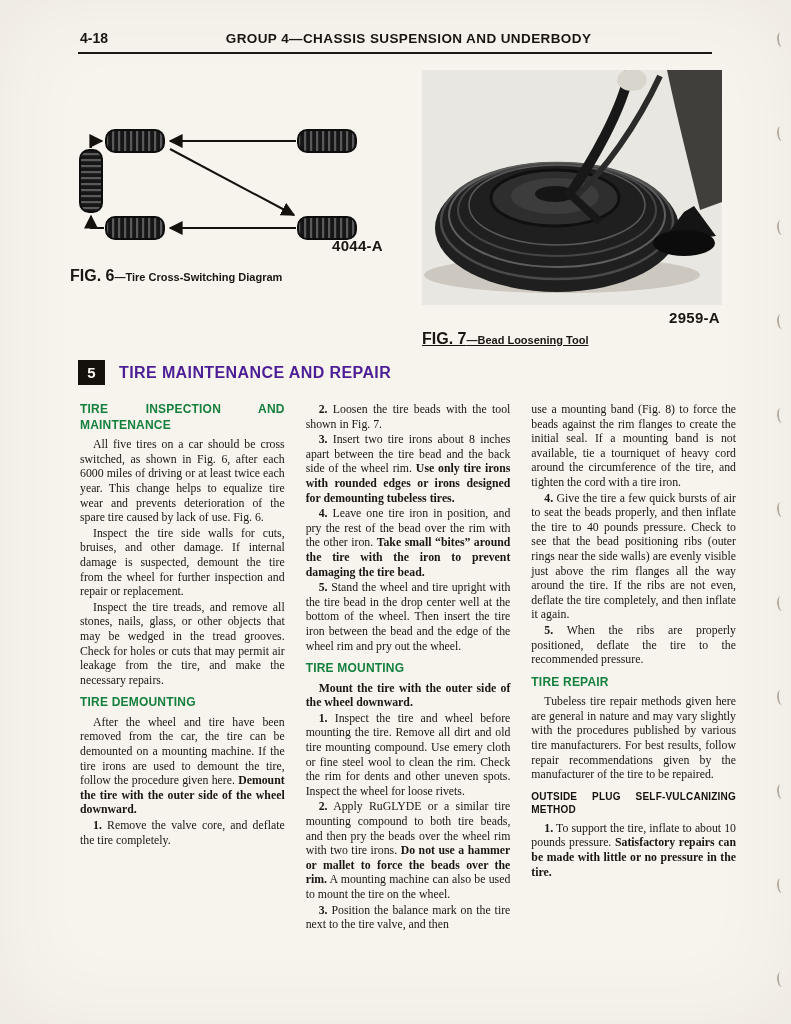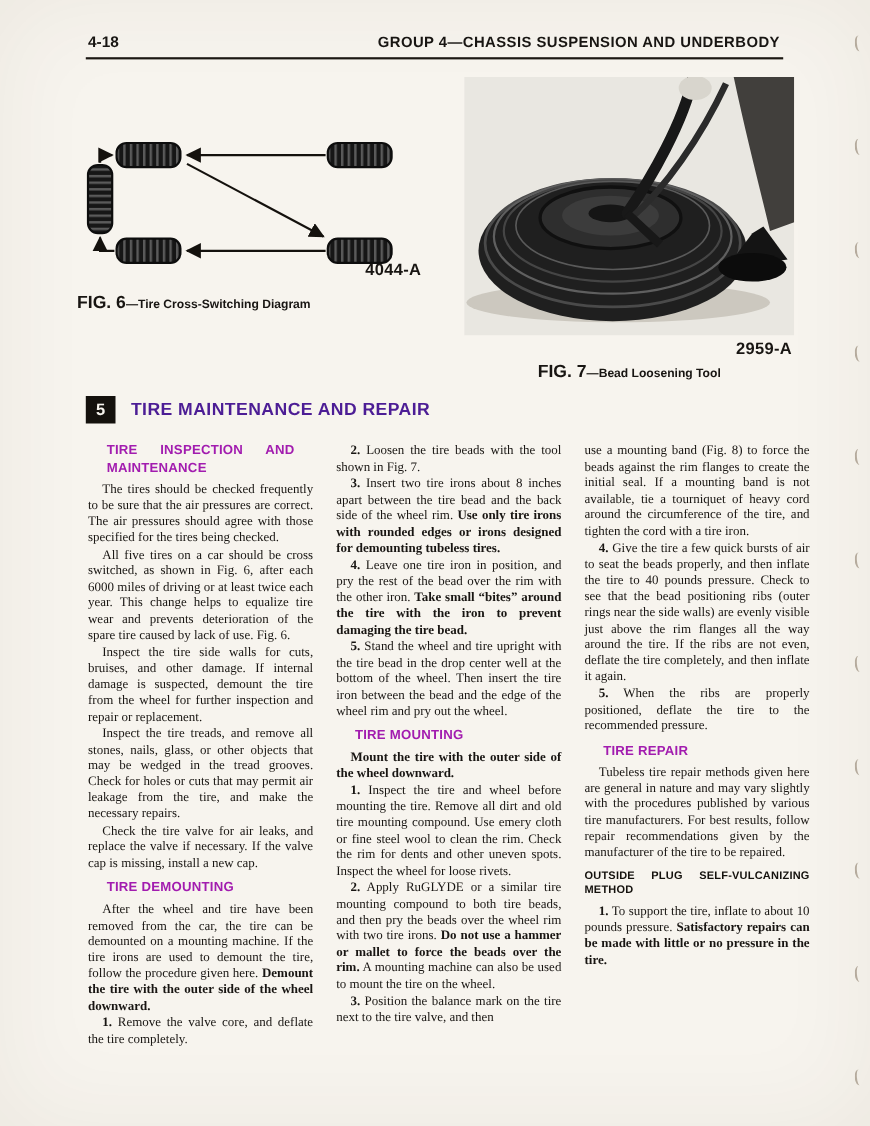--- a/index.html
+++ b/index.html
@@ -10,46 +10,46 @@
     position: relative;
     font-family: "Liberation Serif", serif;
     color: #181512;
     overflow: hidden;
     box-shadow: inset 0 0 90px rgba(60,45,20,0.06);
     padding-left: 43px;
   }
   
   .pg-header { position: absolute; top: 30px; left: 80px; right: 82px; display: flex; align-items: baseline; }
   .pg-num { font-family: "Liberation Sans", sans-serif; font-weight: bold; font-size: 14px; }
-  .pg-title { flex: 1; text-align: right; font-family: "Liberation Sans", sans-serif; font-weight: bold; font-size: 13.5px; letter-spacing: .4px; }
+  .pg-title { flex: 1; text-align: center; font-family: "Liberation Sans", sans-serif; font-weight: bold; font-size: 13.5px; letter-spacing: .4px; }
   .rule { position: absolute; top: 52px; left: 78px; width: 634px; border-top: 2px solid #1c1813; }
   
   .figures { position: absolute; top: 60px; left: 0; right: 0; height: 300px; }
   .fig6 { position: absolute; left: 70px; top: 45px; width: 330px; }
   .fig6 svg { display: block; width: 320px; height: 150px; }
   .part-code { font-family: "Liberation Sans", sans-serif; font-weight: bold; font-size: 15px; letter-spacing: .3px; }
   .fig6-code { position: absolute; left: 262px; top: 132px; }
   .caption { margin-top: 12px; font-family: "Liberation Sans", sans-serif; font-weight: bold; white-space: nowrap; }
   .cap-label { font-size: 16px; }
   .cap-text { font-size: 11px; }
   .fig7 { position: absolute; left: 422px; top: 10px; width: 300px; }
   .fig7 svg { display: block; width: 300px; height: 235px; }
   .fig7 .part-code { text-align: right; margin-top: 4px; padding-right: 2px; }
-  .fig7 .caption { text-align: center; margin-top: 4px; }
+  .fig7 .caption { margin-top: 4px; text-decoration: underline; }
   
   .section-head { position: absolute; top: 360px; left: 78px; display: flex; align-items: center; gap: 14px; }
   .sec-num { display: inline-flex; align-items: center; justify-content: center; width: 27px; height: 25px; background: #14110d; color: #f7f4ee; font-family: "Liberation Sans", sans-serif; font-weight: bold; font-size: 15px; }
   .sec-title { font-family: "Liberation Sans", sans-serif; font-weight: bold; font-size: 16px; letter-spacing: .4px; color: #4c1d95; }
   
   .cols { position: absolute; top: 402px; left: 80px; width: 656px; display: flex; gap: 21px; }
   .col { flex: 1; font-size: 11.8px; line-height: 14.6px; text-align: justify; }
   .col p { margin: 0 0 1px; text-indent: 13px; }
   .col p.noindent { text-indent: 0; }
   .col .b { font-weight: bold; }
-  .col h3 { font-family: "Liberation Sans", sans-serif; font-size: 12px; line-height: 1.3; margin: 8px 17px 4px; letter-spacing: .2px; color: #a21caf; }
+  .col h3 { font-family: "Liberation Sans", sans-serif; font-size: 12px; line-height: 1.3; margin: 8px 0 4px; letter-spacing: .2px; color: #15803d; }
   .col h4 { font-family: "Liberation Sans", sans-serif; font-size: 10px; line-height: 1.35; margin: 8px 0 4px; letter-spacing: .2px; color: #14110d; }
   .col > :first-child { margin-top: 0; }
   
   .right-marks { position: absolute; top: 0; right: 0; bottom: 0; width: 22px; }
   .mark { position: absolute; right: 7px; width: 7px; height: 15px; border-left: 2.5px solid #b3a globe; }
   .mark { border-left: 2.5px solid #b5ab9d; border-radius: 60% 0 0 60% / 50% 0 0 50%; transform: rotate(-5deg); }
 </style>
 </head>
 <body>
 
@@ -145,25 +145,23 @@
   </div>
 
   <div class="section-head">
     <span class="sec-num">5</span>
     <span class="sec-title">TIRE MAINTENANCE AND REPAIR</span>
   </div>
 
   <div class="cols">
     <div class="col">
         <h3>TIRE INSPECTION AND MAINTENANCE</h3>
-        <p><span>The tires should be checked frequently to be sure that the air pressures are correct. The air pressures should agree with those specified for the tires being checked.</span></p>
         <p><span>All five tires on a car should be cross switched, as shown in Fig. 6, after each 6000 miles of driving or at least twice each year. This change helps to equalize tire wear and prevents deterioration of the spare tire caused by lack of use. Fig. 6.</span></p>
         <p><span>Inspect the tire side walls for cuts, bruises, and other damage. If internal damage is suspected, demount the tire from the wheel for further inspection and repair or replacement.</span></p>
         <p><span>Inspect the tire treads, and remove all stones, nails, glass, or other objects that may be wedged in the tread grooves. Check for holes or cuts that may permit air leakage from the tire, and make the necessary repairs.</span></p>
-        <p><span>Check the tire valve for air leaks, and replace the valve if necessary. If the valve cap is missing, install a new cap.</span></p>
         <h3>TIRE DEMOUNTING</h3>
         <p><span>After the wheel and tire have been removed from the car, the tire can be demounted on a mounting machine. If the tire irons are used to demount the tire, follow the procedure given here. </span><span class="b">Demount the tire with the outer side of the wheel downward.</span></p>
         <p><span class="b">1.</span><span> Remove the valve core, and deflate the tire completely.</span></p>
       </div>
     <div class="col">
         <p><span class="b">2.</span><span> Loosen the tire beads with the tool shown in Fig. 7.</span></p>
         <p><span class="b">3.</span><span> Insert two tire irons about 8 inches apart between the tire bead and the back side of the wheel rim. </span><span class="b">Use only tire irons with rounded edges or irons designed for demounting tubeless tires.</span></p>
         <p><span class="b">4.</span><span> Leave one tire iron in position, and pry the rest of the bead over the rim with the other iron. </span><span class="b">Take small “bites” around the tire with the iron to prevent damaging the tire bead.</span></p>
         <p><span class="b">5.</span><span> Stand the wheel and tire upright with the tire bead in the drop center well at the bottom of the wheel. Then insert the tire iron between the bead and the edge of the wheel rim and pry out the wheel.</span></p>
         <h3>TIRE MOUNTING</h3>

